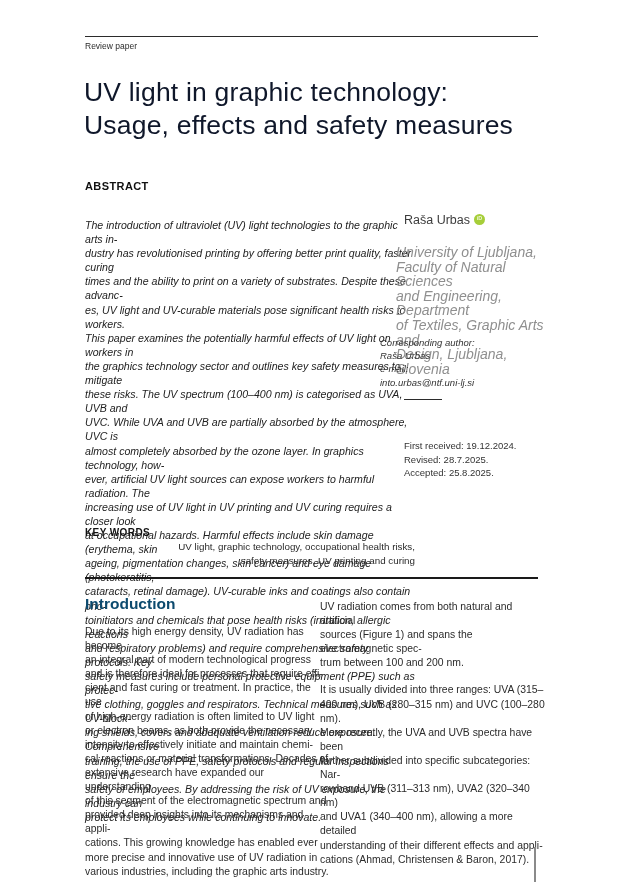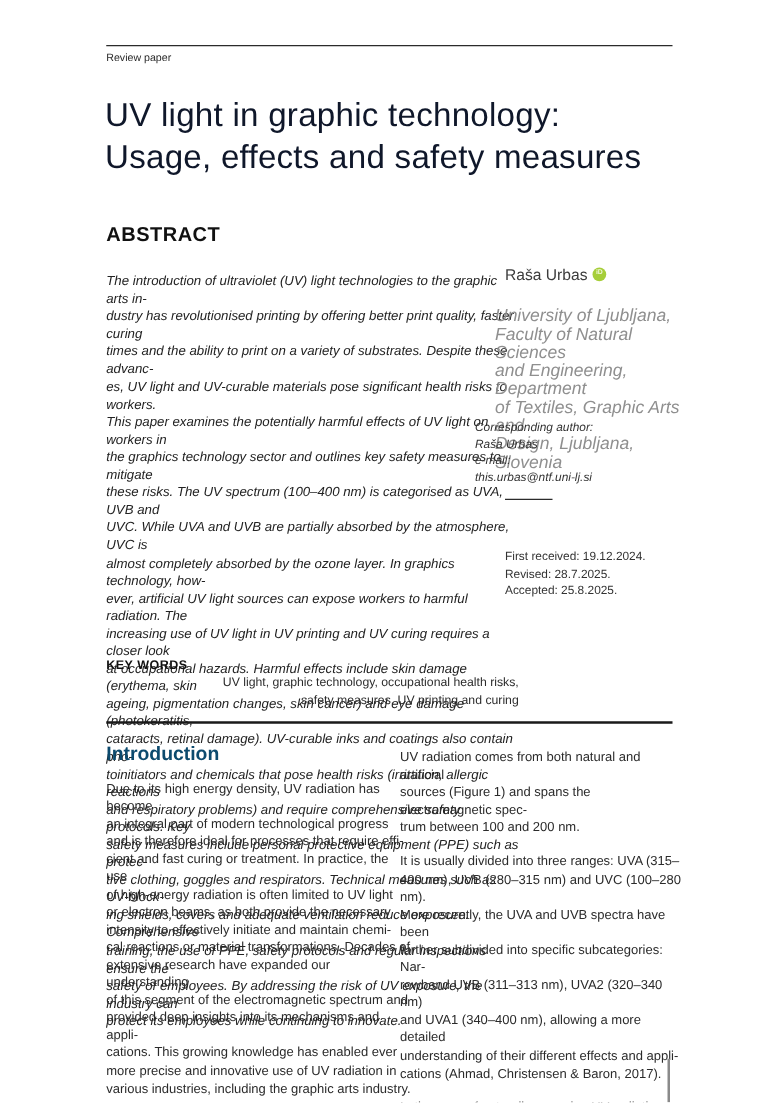--- a/index.html
+++ b/index.html
@@ -35,21 +35,21 @@
     left: 84px; top: 76px;
     width: 460px;
     font-size: 26.5px;
     line-height: 33px;
     color: #0f172a;
     letter-spacing: 0.2px;
   }
   .abstract-heading {
     position: absolute;
     left: 85px; top: 180px;
-    font-size: 16px;
+    font-size: 11px;
     font-weight: bold;
     letter-spacing: 0.4px;
     color: #111;
   }
   .abstract-text {
     position: absolute;
     left: 85px; top: 218px;
     width: 330px;
     font-size: 10.6px;
     line-height: 14.1px;
@@ -216,21 +216,21 @@
   <div class="affiliation pre">University of Ljubljana,
 Faculty of Natural Sciences
 and Engineering, Department
 of Textiles, Graphic Arts and
 Design, Ljubljana, Slovenia</div>
 
   <div class="corresponding">
     <div class="pre">Corresponding author:
 Raša Urbas
 e-mail:</div>
-    <div class="email-line">this.urbas@ntf.uni-lj.si</div>
+    <div class="email-line">into.urbas@ntf.uni-lj.si</div>
   </div>
 
   <div class="sidebar-divider"></div>
 
   <div class="dates pre">First received: 19.12.2024.
 Revised: 28.7.2025.
 Accepted: 25.8.2025.</div>
 
   <div class="keywords-heading">KEY WORDS</div>
 

